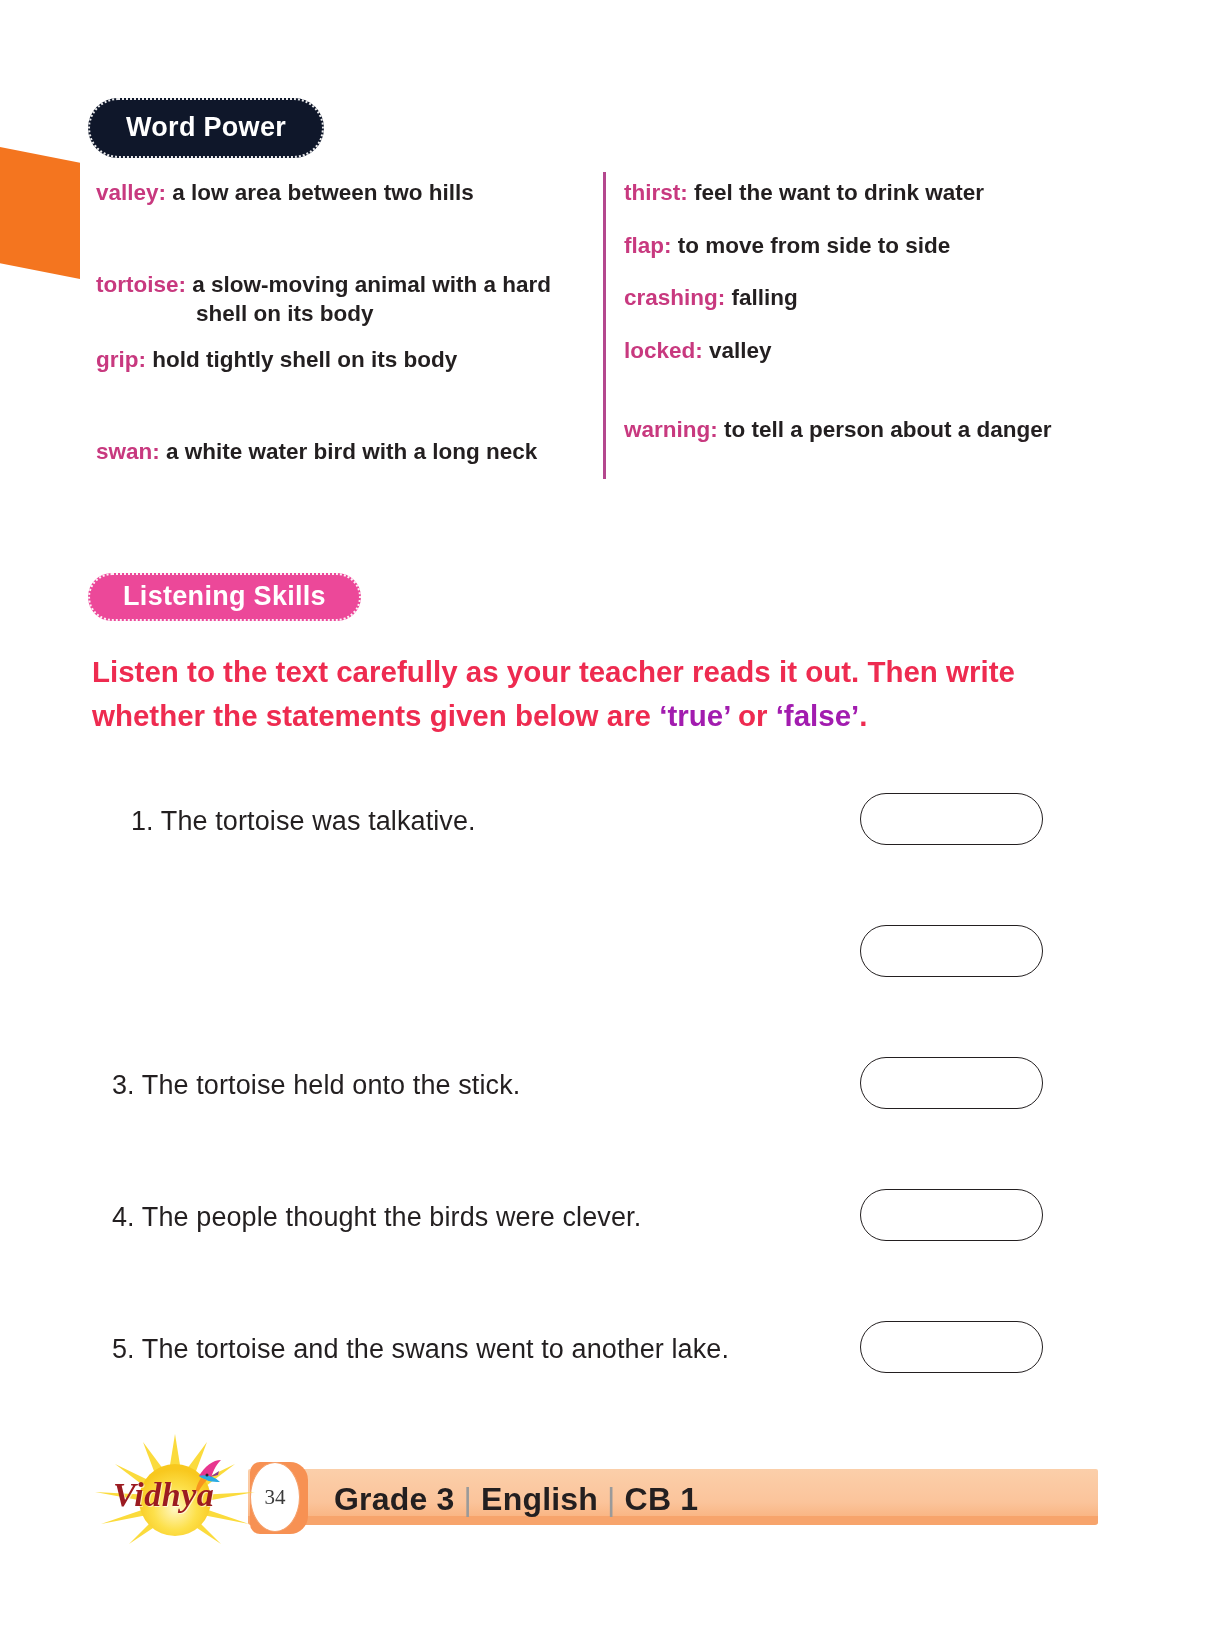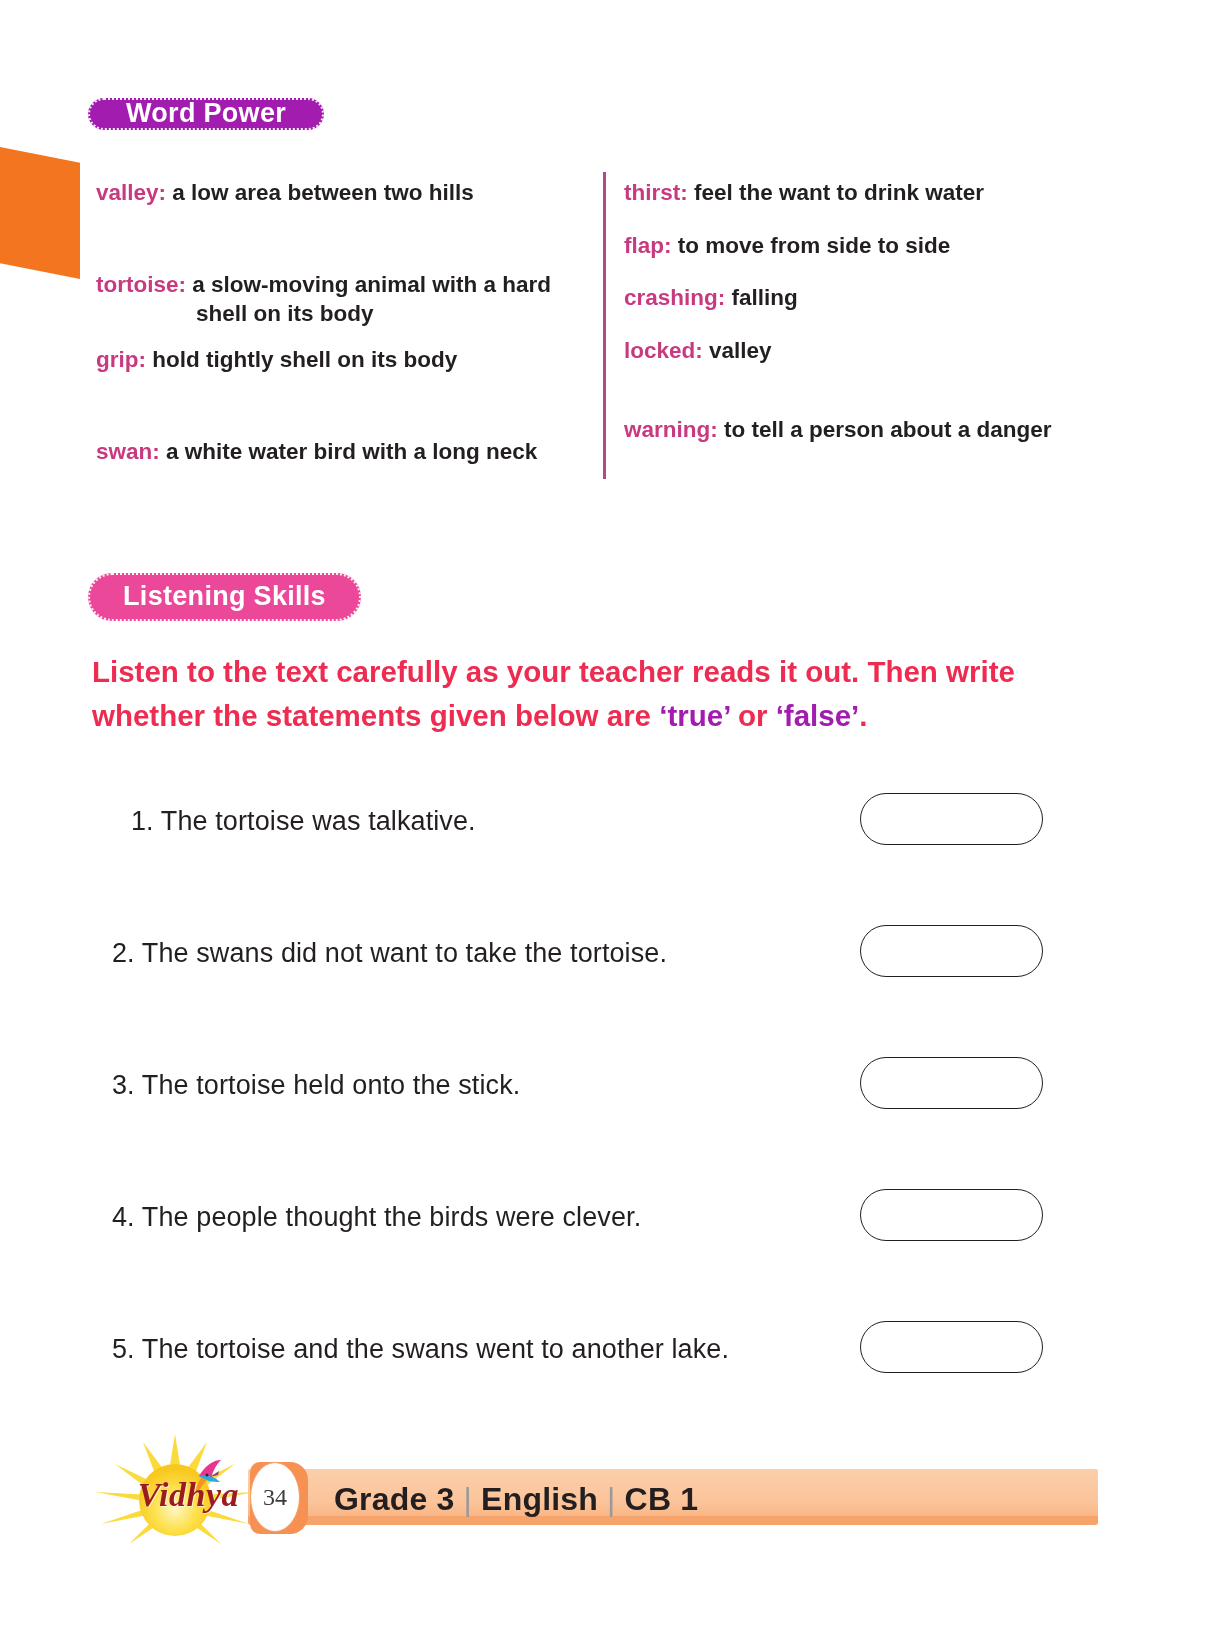--- a/index.html
+++ b/index.html
@@ -47,22 +47,22 @@
     display: flex;
     align-items: center;
     justify-content: center;
     box-sizing: border-box;
     padding: 0 20px 2px 20px;
   }
   #badge-word-power {
     left: 88px;
     top: 98px;
     width: 236px;
-    height: 32px;
-    background: #a21caf;
+    height: 60px;
+    background: #0f172a;
     font-size: 27px;
   }
   #badge-listening {
     left: 88px;
     top: 573px;
     width: 273px;
     height: 48px;
     background: #ec4899;
     font-size: 27px;
   }
@@ -187,21 +187,21 @@
     left: 250px;
     top: 1462px;
     width: 48px;
     height: 68px;
     background: #ffffff;
     border: 1.4px solid #F5A06A;
     border-radius: 50%;
     display: flex;
     align-items: center;
     justify-content: center;
-    font-size: 24px;
+    font-size: 21px;
     color: #3b3b3b;
     font-family: "Liberation Serif", serif;
   }
   .footer-text {
     position: absolute;
     left: 334px;
     top: 1481px;
     font-size: 32px;
     font-weight: bold;
     color: #231f20;
@@ -219,21 +219,21 @@
     left: 85px;
     top: 1428px;
     width: 180px;
     height: 130px;
   }
   .logo-text {
     position: absolute;
     left: 28px;
     top: 48px;
     width: 126px;
-    text-align: right;
+    text-align: left;
     font-family: "Liberation Serif", serif;
     font-style: italic;
     font-weight: bold;
     font-size: 34px;
     color: #9B1B21;
     letter-spacing: 0.5px;
     text-shadow: 1px 1px 0 rgba(255,255,255,0.6);
   }
 </style>
 </head>
@@ -308,21 +308,20 @@
 <div id="instruction"><span>Listen to the text carefully as your teacher reads it out. Then write whether the statements given below are </span><span class="tf-word">‘true’</span><span> or </span><span class="tf-word">‘false’</span><span>.</span></div>
 
 <div id="statements">
 
   <div class="stmt-row indent">
     <div class="stmt-text"><span>1.</span> <span>The tortoise was talkative.</span></div>
     <div class="answer-box"><span></span></div>
   </div>
 
   <div class="stmt-row">
-    <div class="stmt-text"><span>2.</span> <span>The swans did not want to take the tortoise.</span></div>
     <div class="answer-box"><span></span></div>
   </div>
 
   <div class="stmt-row">
     <div class="stmt-text"><span>3.</span> <span>The tortoise held onto the stick.</span></div>
     <div class="answer-box"><span></span></div>
   </div>
 
   <div class="stmt-row">
     <div class="stmt-text"><span>4.</span> <span>The people thought the birds were clever.</span></div>

